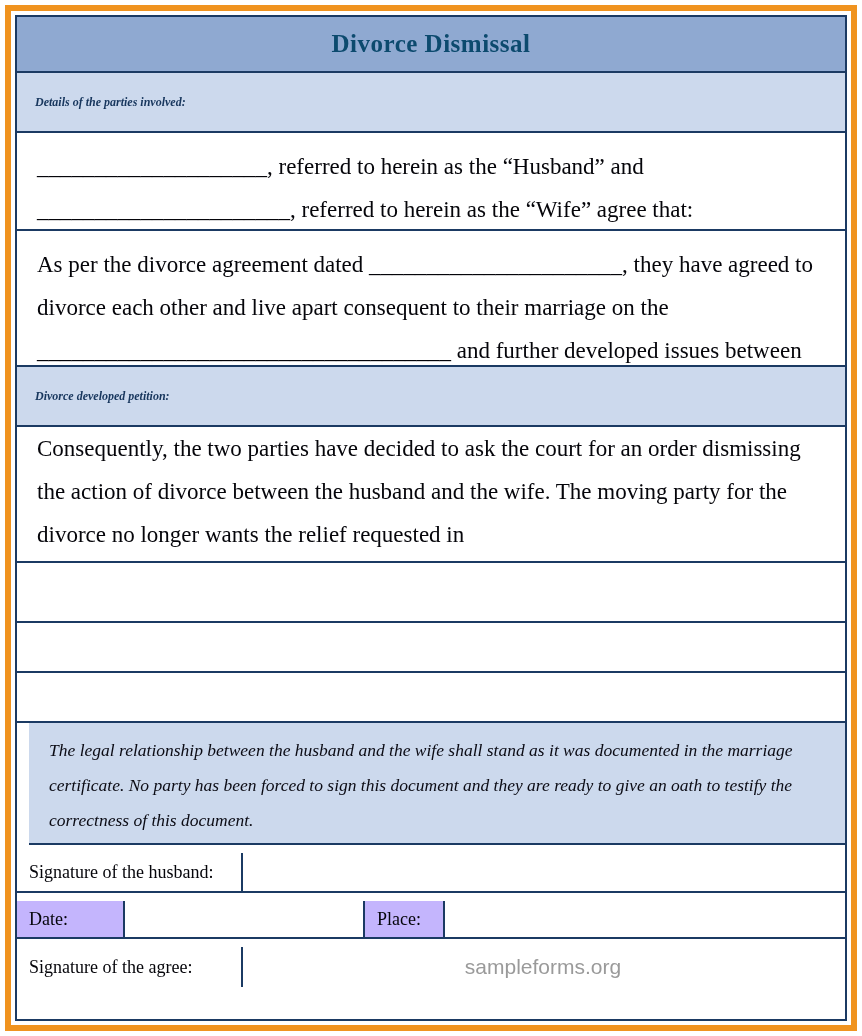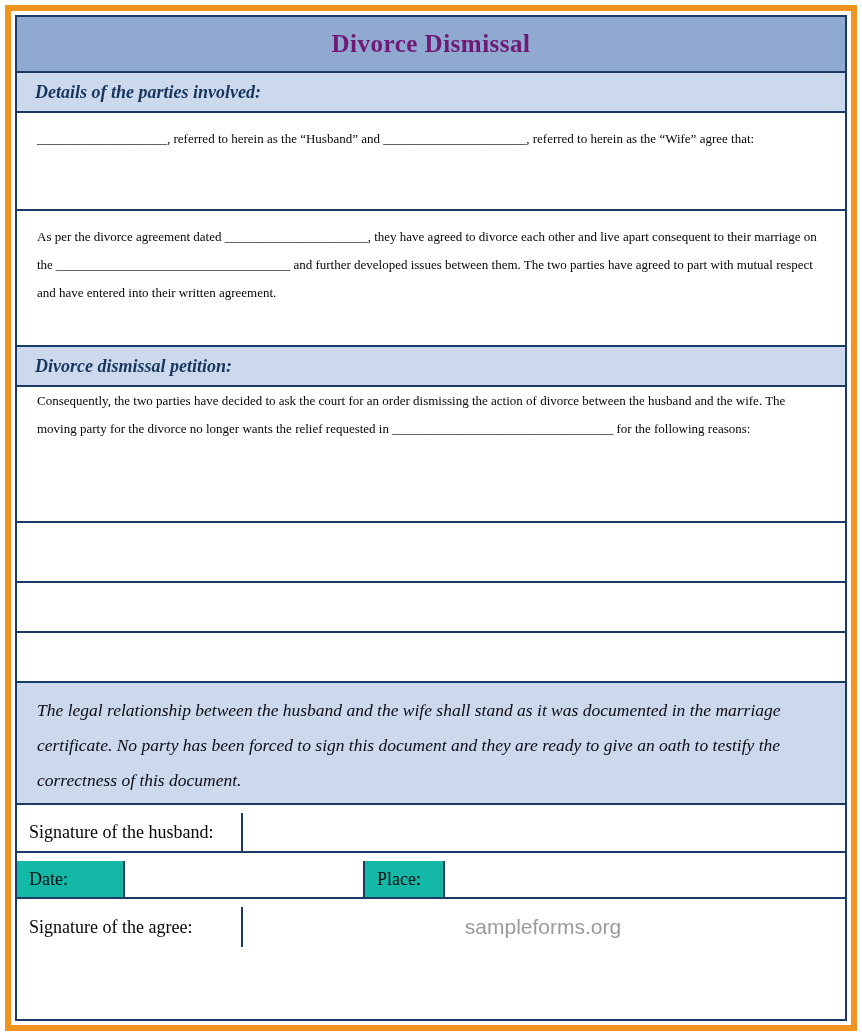--- a/index.html
+++ b/index.html
@@ -42,75 +42,76 @@
   .title-bar {
     height: 56px;
     background: #8fa9d1;
     display: flex;
     align-items: center;
     justify-content: center;
   }
   .title {
     font-size: 25px;
     font-weight: bold;
-    color: #701a75;
+    color: #0c4a6e;
     letter-spacing: 0.5px;
   }
   .sec-head {
-    height: 40px;
+    height: 60px;
     background: #ccd9ed;
     display: flex;
     align-items: center;
     padding: 0 18px;
-    font-size: 18px;
+    font-size: 12px;
     font-weight: bold;
     font-style: italic;
     color: #17365d;
   }
   .body-text {
     padding: 12px 20px 0 20px;
-    font-size: 13px;
-    line-height: 28px;
+    font-size: 23px;
+    line-height: 43px;
     color: #05050a;
     overflow: hidden;
   }
   .parties-body   { height: 98px; }
   .agreement-body { height: 136px; }
   .petition-body  { height: 136px; padding-top: 0; }
 
   .reason-line-1 { height: 60px; background: #ffffff; }
   .reason-line-2 { height: 50px; background: #ffffff; }
   .reason-line-3 { height: 50px; background: #ffffff; }
 
   .legal-block {
     height: 122px;
     background: #ccd9ed;
     padding: 10px 20px 0 20px;
     font-size: 17.5px;
     font-style: italic;
     line-height: 35px;
     color: #0b0b14;
     box-sizing: border-box;
+    margin-left: 12px;
   }
 
   .table-row {
     display: flex;
     align-items: stretch;
   }
   .cell {
     box-sizing: border-box;
     display: flex;
     align-items: center;
     padding: 0 12px;
     font-size: 18px;
     margin-top: 8px;
   }
   .cell-divider { border-right: 2px solid #1b3a63; }
   .label-cell-white { background: #ffffff; }
-  .label-cell-blue  { background: #14b8a6; }
+  .label-cell-blue  { background: #c4b5fd; }
   .input-cell { background: #ffffff; flex: 1; }
 
   .husband-row { height: 48px; }
   .date-row    { height: 46px; }
   .wife-row    { height: 48px; }
 
   .husband-label, .wife-label { width: 226px; flex: none; }
   .date-label  { width: 108px; flex: none; }
   .date-input  { width: 240px; flex: none; }
   .place-label { width: 80px;  flex: none; }
@@ -139,21 +140,21 @@
 
     <div class="row body-text parties-body">
       <span>____________________, referred to herein as the “Husband” and ______________________, referred to herein as the “Wife” agree that:</span>
     </div>
 
     <div class="row body-text agreement-body">
       <span>As per the divorce agreement dated ______________________, they have agreed to divorce each other and live apart consequent to their marriage on the ____________________________________ and further developed issues between them. The two parties have agreed to part with mutual respect and have entered into their written agreement.</span>
     </div>
 
     <div class="row sec-head">
-      <span>Divorce dismissal petition:</span>
+      <span>Divorce developed petition:</span>
     </div>
 
     <div class="row body-text petition-body">
       <span>Consequently, the two parties have decided to ask the court for an order dismissing the action of divorce between the husband and the wife. The moving party for the divorce no longer wants the relief requested in __________________________________ for the following reasons:</span>
     </div>
 
     <div class="row reason-line-1"></div>
     <div class="row reason-line-2"></div>
     <div class="row reason-line-3"></div>
 

